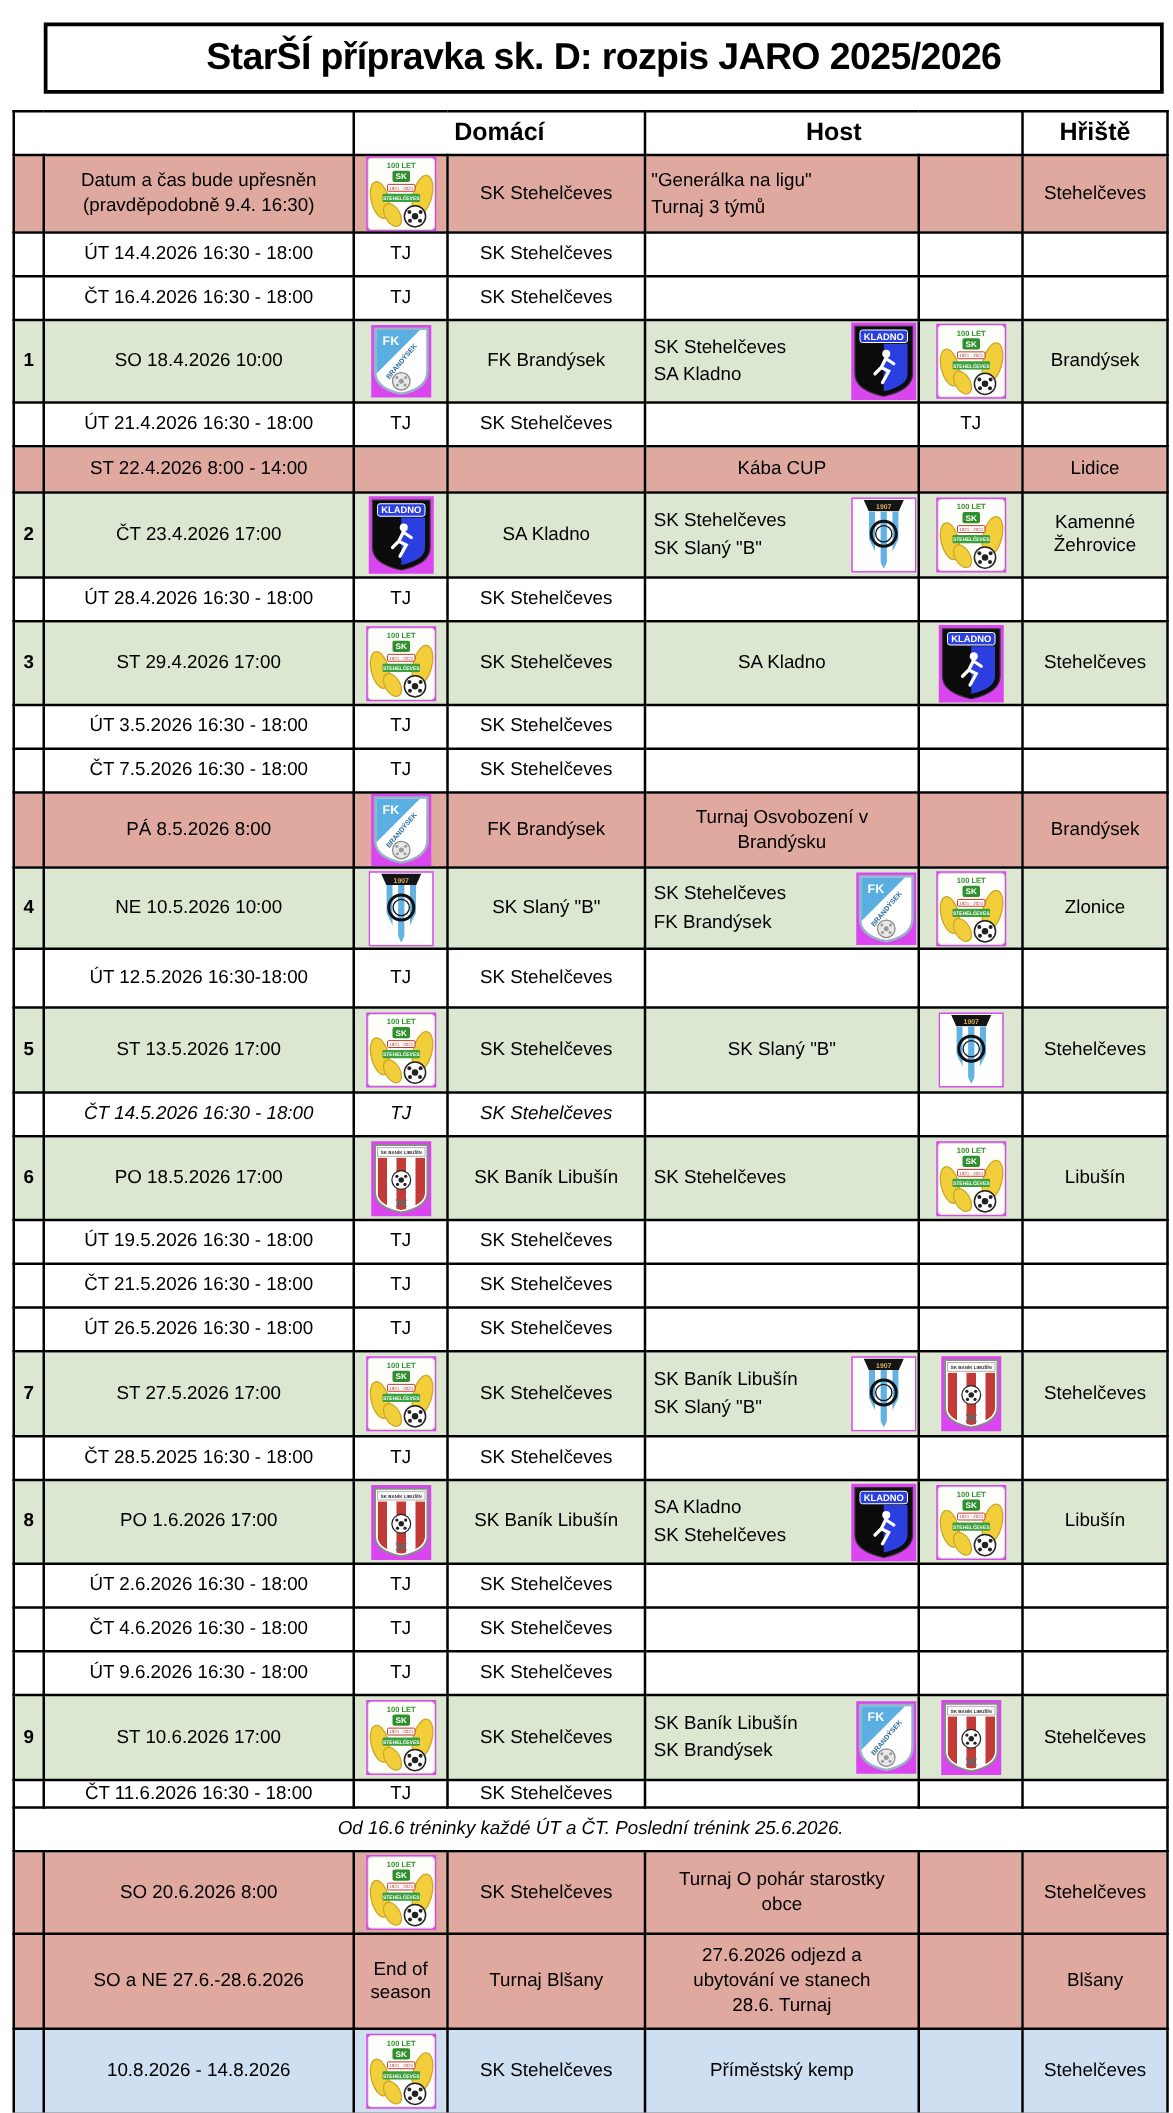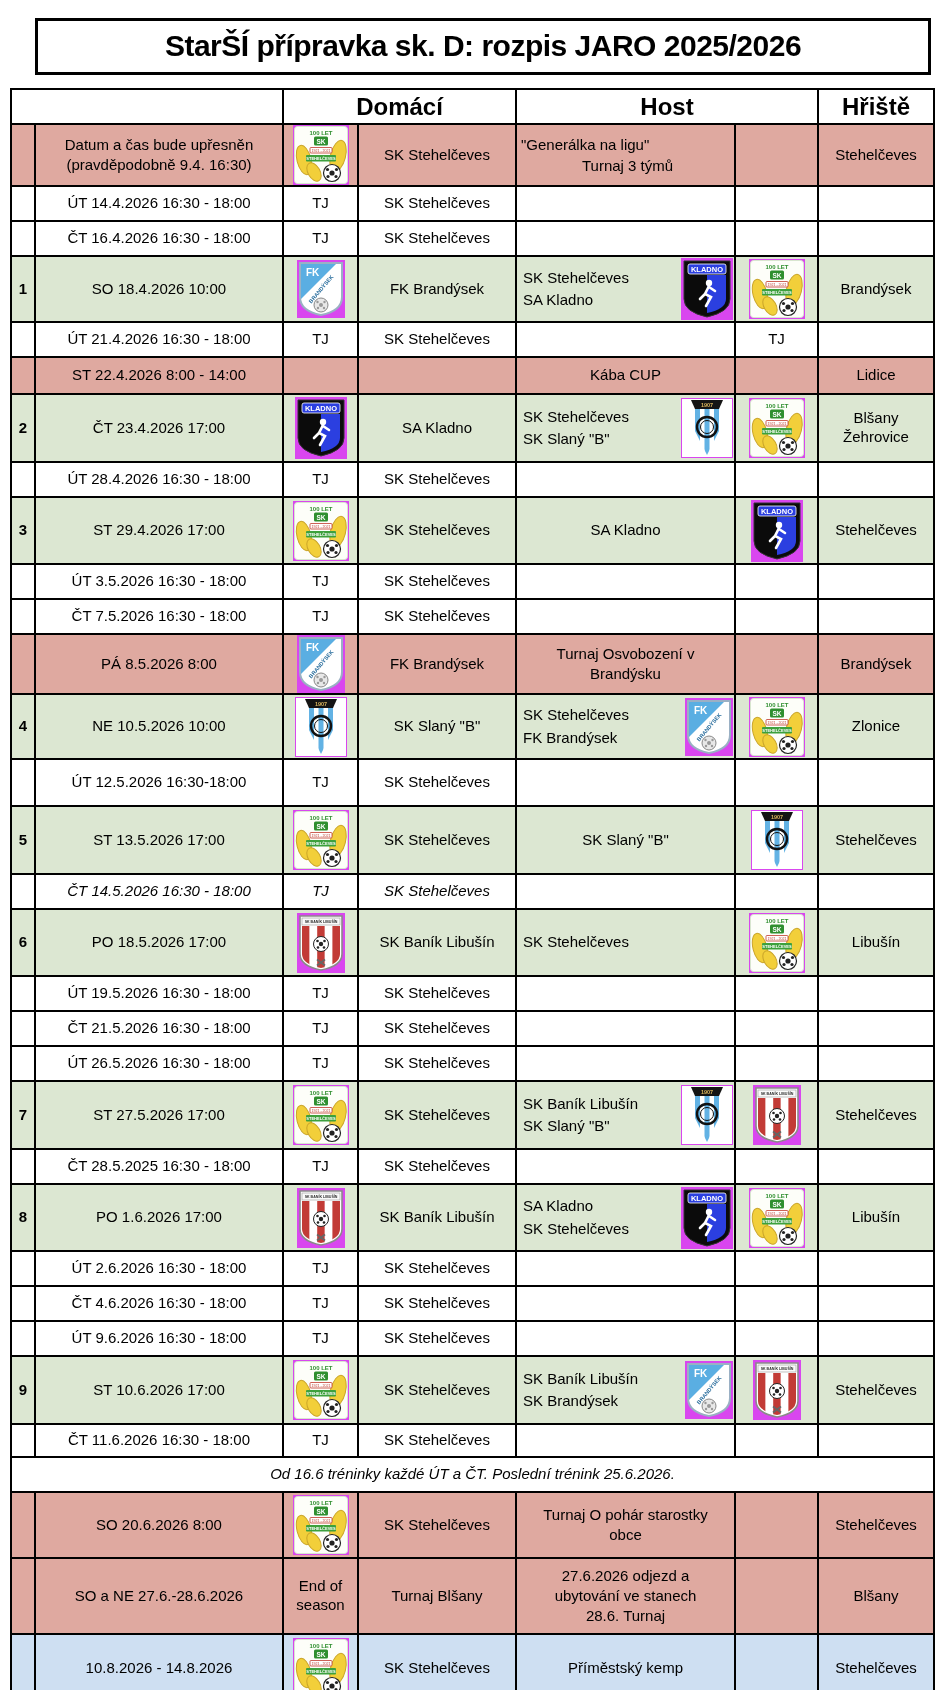--- a/index.html
+++ b/index.html
@@ -3,34 +3,34 @@
 <meta charset="utf-8">
 <style>
   html,body{margin:0;padding:0;background:#fff;color:#000;
     font-family:"Liberation Sans","DejaVu Sans",sans-serif;}
   .page{width:938px;height:1690px;overflow:hidden;box-sizing:border-box;padding:18px 0 0 10px;}
   .title-box{box-sizing:border-box;width:896px;margin-left:25px;border:3px solid #000;
     text-align:center;font-size:30px;font-weight:bold;padding:8px 4px 9px;letter-spacing:-0.5px;}
   table.sched{border-collapse:collapse;table-layout:fixed;width:923px;margin-top:13px;}
   table.sched td{border:2px solid #000;padding:0;text-align:center;vertical-align:middle;
     font-size:15px;overflow:hidden;line-height:1.25;}
-  tr.hdr td{height:33px;font-size:24px;font-weight:bold;background:#fff;border-radius:17px;}
+  tr.hdr td{height:33px;font-size:20px;font-weight:bold;background:#fff;border-radius:17px;}
   td.no-border{border:none;background:#fff;}
   tr.row-pink td{background:#DFA9A0;}
   tr.row-green td{background:#DCE7D2;}
   tr.row-blue td{background:#CEDFF2;}
   tr.row-white td{background:#fff;}
   tr.row-note td{background:#fff;}
   .num-cell{font-weight:bold;}
   .date-cell div{line-height:1.35;}
   .host-wrap{display:flex;align-items:center;height:100%;width:100%;}
   .host-text{flex:1;}
   .host-left .host-text{text-align:left;padding-left:6px;line-height:1.5;}
   .host-mixed .host-text{text-align:left;padding-left:4px;line-height:1.4;}
-  .host-mixed .host-text div:nth-child(2){text-align:center;}
+  .host-mixed .host-text div:nth-child(2){}
   .host-center .host-text{text-align:center;line-height:1.35;}
   .logo-box{background:#d946ef;display:inline-flex;align-items:flex-end;justify-content:center;
     padding:1px;vertical-align:middle;}
   .host-wrap .logo-box{margin-left:auto;margin-right:1px;}
   .home-badge-text{font-size:15px;}
   .note-cell{font-size:15.5px;}
   svg{display:block;}
 </style>
 </head>
 <body>
@@ -278,21 +278,21 @@
     <rect x="12" y="29" width="30" height="6.5" rx="1" fill="#3da03d"></rect>
     <text x="27" y="34" font-size="4" fill="#fff" text-anchor="middle" font-weight="bold">STEHELČEVES</text>
     <circle cx="38" cy="47" r="8.5" fill="#fff" stroke="#222" stroke-width="1.2"></circle>
     <circle cx="38" cy="47" r="2.6" fill="#222"></circle>
     <circle cx="33.5" cy="43.5" r="1.6" fill="#222"></circle>
                 <circle cx="42.5" cy="43.5" r="1.6" fill="#222"></circle>
     <circle cx="34" cy="50.5" r="1.6" fill="#222"></circle>
                 <circle cx="42" cy="50.5" r="1.6" fill="#222"></circle>
   </svg>
             </span></td>
-          <td class="venue-cell">Blšany Žehrovice</td>
+          <td class="venue-cell">Kamenné Žehrovice</td>
         </tr>
         <tr class="row-white" style="height: 35px;">
           <td class="num-cell"></td>
           <td class="date-cell">
             <div>ÚT 28.4.2026 16:30 - 18:00</div>
           </td>
           <td class="homelogo-cell">
             <div class="home-badge-text">TJ</div>
           </td>
           <td class="homename-cell">SK Stehelčeves</td>
@@ -981,21 +981,21 @@
     <circle cx="20" cy="33.5" r="1.3" fill="#222"></circle>
                 <circle cx="26" cy="33.5" r="1.3" fill="#222"></circle>
     <g stroke="#666" stroke-width="1.8">
                   <line x1="19" y1="45.5" x2="27" y2="51.5"></line>
                   <line x1="27" y1="45.5" x2="19" y2="51.5"></line>
                 </g>
   </svg>
             </span></td>
           <td class="venue-cell">Stehelčeves</td>
         </tr>
-        <tr class="row-white" style="height: 33px;">
+        <tr class="row-white" style="height: 22px;">
           <td class="num-cell"></td>
           <td class="date-cell">
             <div>ČT 11.6.2026 16:30 - 18:00</div>
           </td>
           <td class="homelogo-cell">
             <div class="home-badge-text">TJ</div>
           </td>
           <td class="homename-cell">SK Stehelčeves</td>
           <td class="host-cell host-left">
             <div class="host-wrap">

